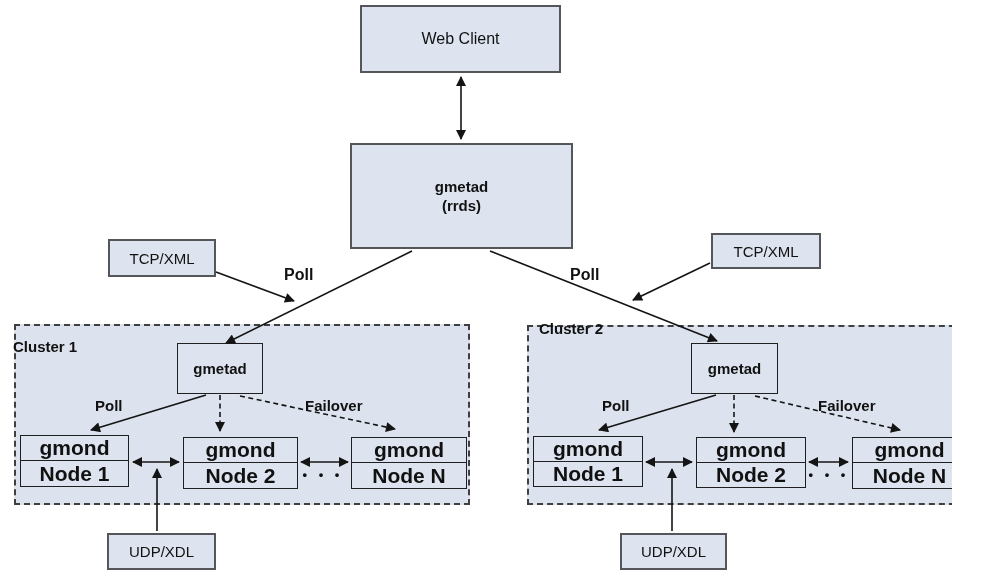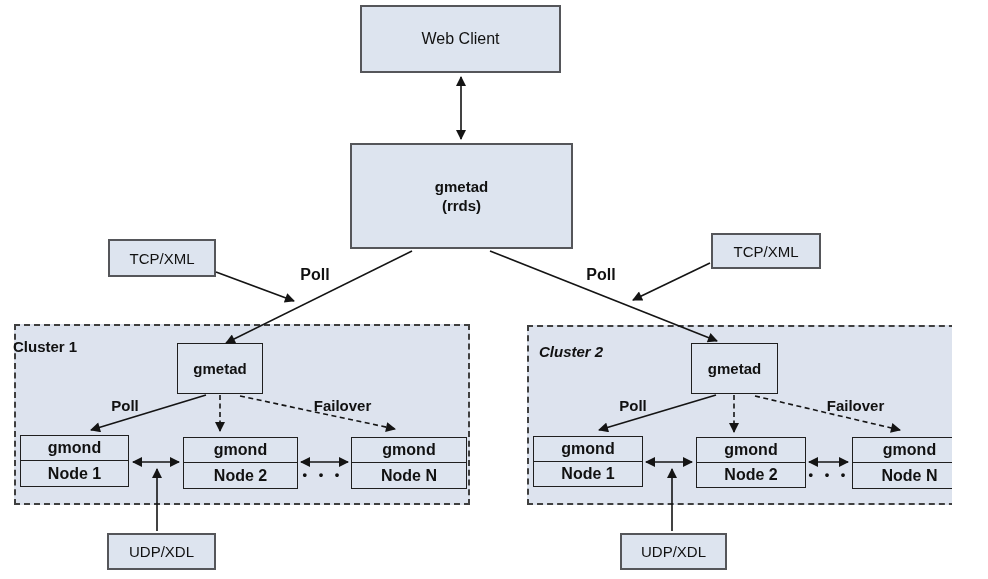--- a/index.html
+++ b/index.html
@@ -14,30 +14,30 @@
   .box {
     position:absolute; background:#dde4ef; border:2px solid #55565a; z-index:2;
     box-sizing:border-box; display:flex; align-items:center; justify-content:center;
     text-align:center; font-size:15px;
   }
   .box.dark { border:1.5px solid #1f1f1f; }
   .box.bold { font-weight:bold; }
   .box .stack { line-height:19px; font-weight:bold; font-size:15px; }
   .node {
     position:absolute; background:#dde4ef; border:1.5px solid #1f1f1f; z-index:2;
-    box-sizing:border-box; display:flex; flex-direction:column; font-weight:bold; font-size:16px;
+    box-sizing:border-box; display:flex; flex-direction:column; font-weight:bold; font-size:21px;
   }
   .node .row1 {
     height:24px; border-bottom:1.5px solid #1f1f1f;
     display:flex; align-items:center; justify-content:center;
   }
   .node .row2 { flex:1; display:flex; align-items:center; justify-content:center; }
   .lbl {
     position:absolute; font-weight:bold; font-size:15px; z-index:2;
-    text-align:center; white-space:nowrap;
+    white-space:nowrap;
   }
   .dots {
     position:absolute; z-index:2; font-weight:bold; font-size:13px;
     letter-spacing:4px; text-align:center; color:#111;
   }
   svg.overlay { position:absolute; left:0; top:0; z-index:3; pointer-events:none; }
   .ln { stroke:#141414; stroke-width:1.6; fill:none; }
   .dash { stroke-dasharray:5 3.5; }
 </style>
 </head>
@@ -87,21 +87,21 @@
   <div class="node" style="left:351px; top:437px; width:116px; height:52px;">
     <div class="row1">gmond</div>
     <div class="row2">Node N</div>
   </div>
   <div class="dots" style="left:299px; top:467px; width:48px;">• • •</div>
 
   <div class="box" style="left:107px; top:533px; width:109px; height:37px;">
     <span>UDP/XDL</span>
   </div>
 
-  <div class="lbl" style="left:539px; top:343px; text-align:left;font-style:italic;">Cluster 2</div>
+  <div class="lbl" style="left:539px; top:320px; text-align:left;">Cluster 2</div>
   <div class="box dark bold" style="left:691px; top:343px; width:87px; height:51px;">
     <span>gmetad</span>
   </div>
   <div class="lbl" style="left:602px; top:397px; width:62px;">Poll</div>
   <div class="lbl" style="left:818px; top:397px; width:75px;">Failover</div>
 
   <div class="node" style="left:533px; top:436px; width:110px; height:51px;">
     <div class="row1">gmond</div>
     <div class="row2">Node 1</div>
   </div>

